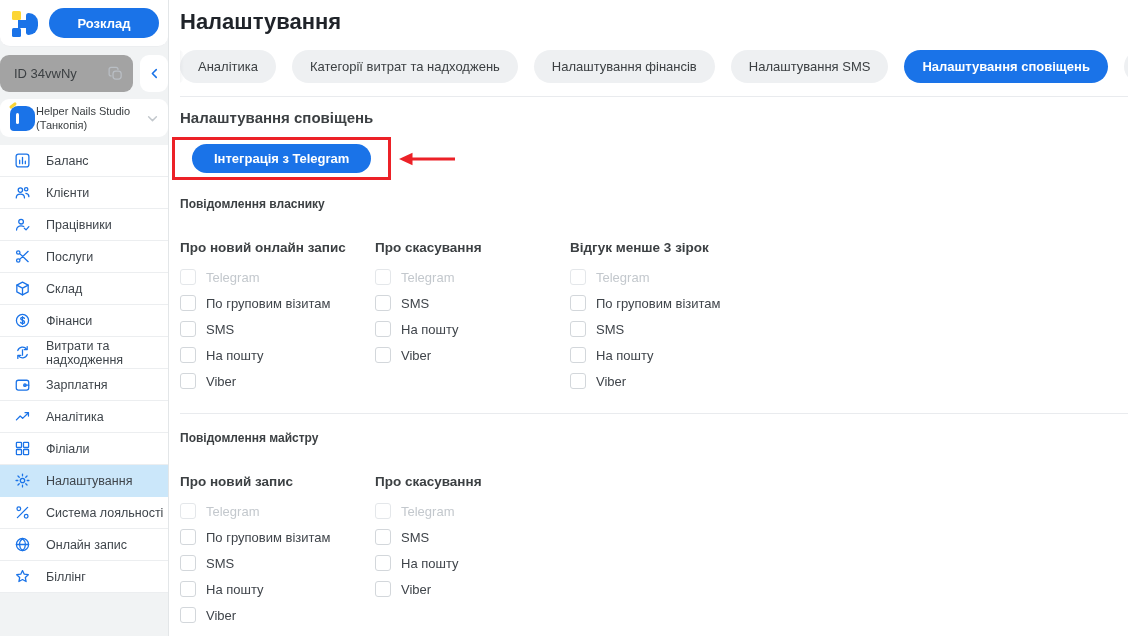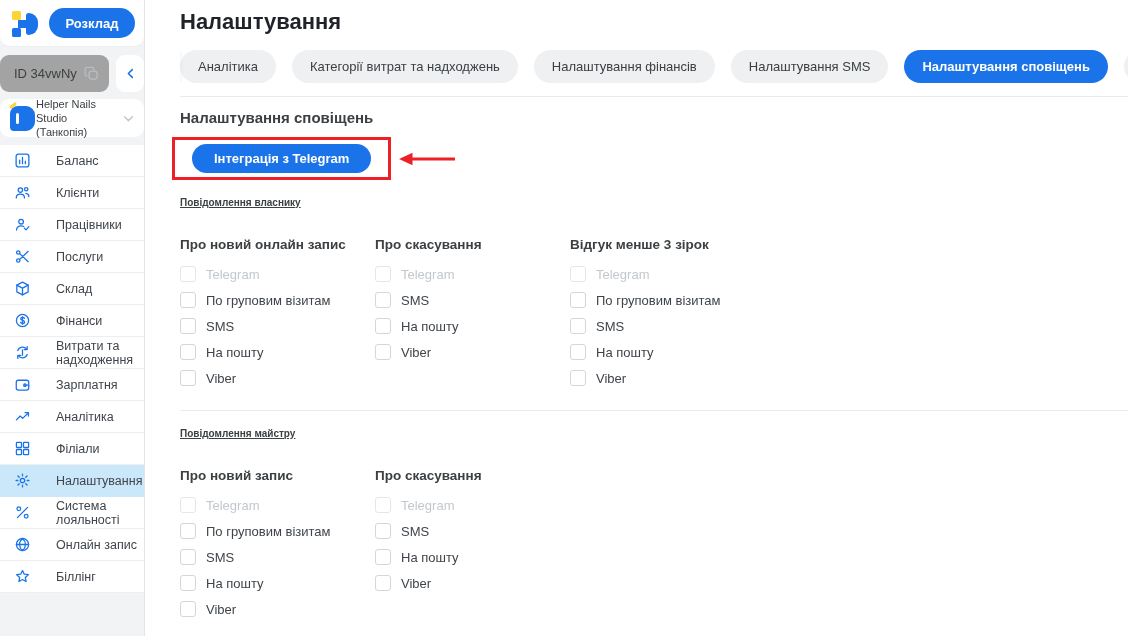--- a/index.html
+++ b/index.html
@@ -1,37 +1,37 @@
 <!DOCTYPE html>
 <html><head>
 <meta charset="utf-8">
 <style>
   html,body{margin:0;padding:0;width:1128px;height:636px;overflow:hidden;
     font-family:"Liberation Sans","DejaVu Sans",sans-serif;background:#fff;}
   *{box-sizing:border-box;}
 
   
-  .sidebar{position:absolute;left:0;top:0;width:145px;height:636px;
+  .sidebar{position:absolute;left:0;top:0;width:169px;height:636px;
     background:#f1f3f4;border-right:1px solid #e3e6e8;overflow:hidden;}
   .side-head{background:#fff;height:47px;border-radius:0 0 10px 10px;
     display:flex;align-items:center;gap:8px;padding:0 9px 0 11px;margin-bottom:8px;
     border-bottom:1px solid #eceef0;}
   .btn-schedule{flex:1;background:#1a73e8;color:#fff;border:none;border-radius:16px;
     height:30px;font-weight:700;font-size:13px;font-family:inherit;cursor:pointer;}
   .side-row{display:flex;gap:7px;margin-bottom:7px;height:37px;}
   .id-card{background:#a3a3a3;border-radius:9px;flex:1;display:flex;align-items:center;
     justify-content:space-between;padding:0 9px 0 14px;}
   .id-text{font-size:13px;color:#3c4043;}
   .collapse-card{background:#fff;border-radius:9px;width:28px;display:flex;
     align-items:center;justify-content:center;cursor:pointer;}
   .company{background:#fff;border-radius:9px;display:flex;align-items:center;gap:1px;
     padding:6px 7px 6px 10px;margin-bottom:8px;height:38px;}
   .company-name{font-size:11px;color:#3c4043;line-height:1.3;flex:1;}
   .menu{display:flex;flex-direction:column;}
-  .mi{background:#fff;height:32px;flex:0 0 32px;display:flex;align-items:center;gap:25px;
+  .mi{background:#fff;height:32px;flex:0 0 32px;display:flex;align-items:center;gap:15px;
     padding-left:13px;border-bottom:1px solid #eceef0;font-size:12.5px;color:#3f454b;cursor:pointer;}
   .mi.active{background:#cbe7fa;border-bottom-color:#cbe7fa;}
   .icn{display:inline-flex;width:18px;height:18px;align-items:center;justify-content:center;flex:0 0 18px;}
   .icn svg{width:17px;height:17px;}
 
   
   .logo{position:relative;width:30px;height:27px;flex:0 0 30px;}
   .logo i{position:absolute;display:block;}
   .lg-y{left:1px;top:1px;width:9px;height:9px;background:#fcd535;border-radius:1.5px;}
   .lg-m{left:7px;top:10px;width:8px;height:8px;background:#1a73e8;}
@@ -56,21 +56,21 @@
   .hr{border-top:1px solid #e9ebee;}
   .hr.top{margin-top:13px;}
   .section-title{font-size:15px;font-weight:700;color:#3c4043;margin:12px 0 11px;}
   .tg-row{display:flex;align-items:center;margin-left:-8px;}
   .red-box{border:3px solid #ec2127;padding:4px 17px;display:inline-block;}
   .btn-telegram{background:#1a73e8;color:#fff;border:none;border-radius:16px;height:29px;
     padding:0 22px;font-size:13px;font-weight:700;font-family:inherit;cursor:pointer;}
   .arrow{margin-left:7px;display:inline-flex;}
 
   .group{padding:7px 0 6px;}
-  .g-title{font-size:10px;font-weight:700;color:#3c4043;margin:10px 0 17px;text-decoration:underline;}
+  .g-title{font-size:12px;font-weight:700;color:#3c4043;margin:10px 0 17px;}
   .cols{display:flex;}
   .col{width:195px;flex:0 0 195px;margin-top:12px;}
   .c-title{font-size:13.5px;font-weight:700;color:#3c4043;margin-bottom:14px;}
   .opt{display:flex;align-items:center;gap:10px;margin-bottom:10px;cursor:pointer;}
   .cb{width:16px;height:16px;border:1px solid #d3d7db;border-radius:3px;background:#fff;flex:0 0 16px;}
   .opt.dis .cb{border-color:#e4e7ea;}
   .opt-label{font-size:13px;color:#3f444a;}
   .opt.dis .opt-label{color:#c3c8cd;}
   .group-hr{border-top:1px solid #e9ebee;margin:8px 0 0;}
 </style>

